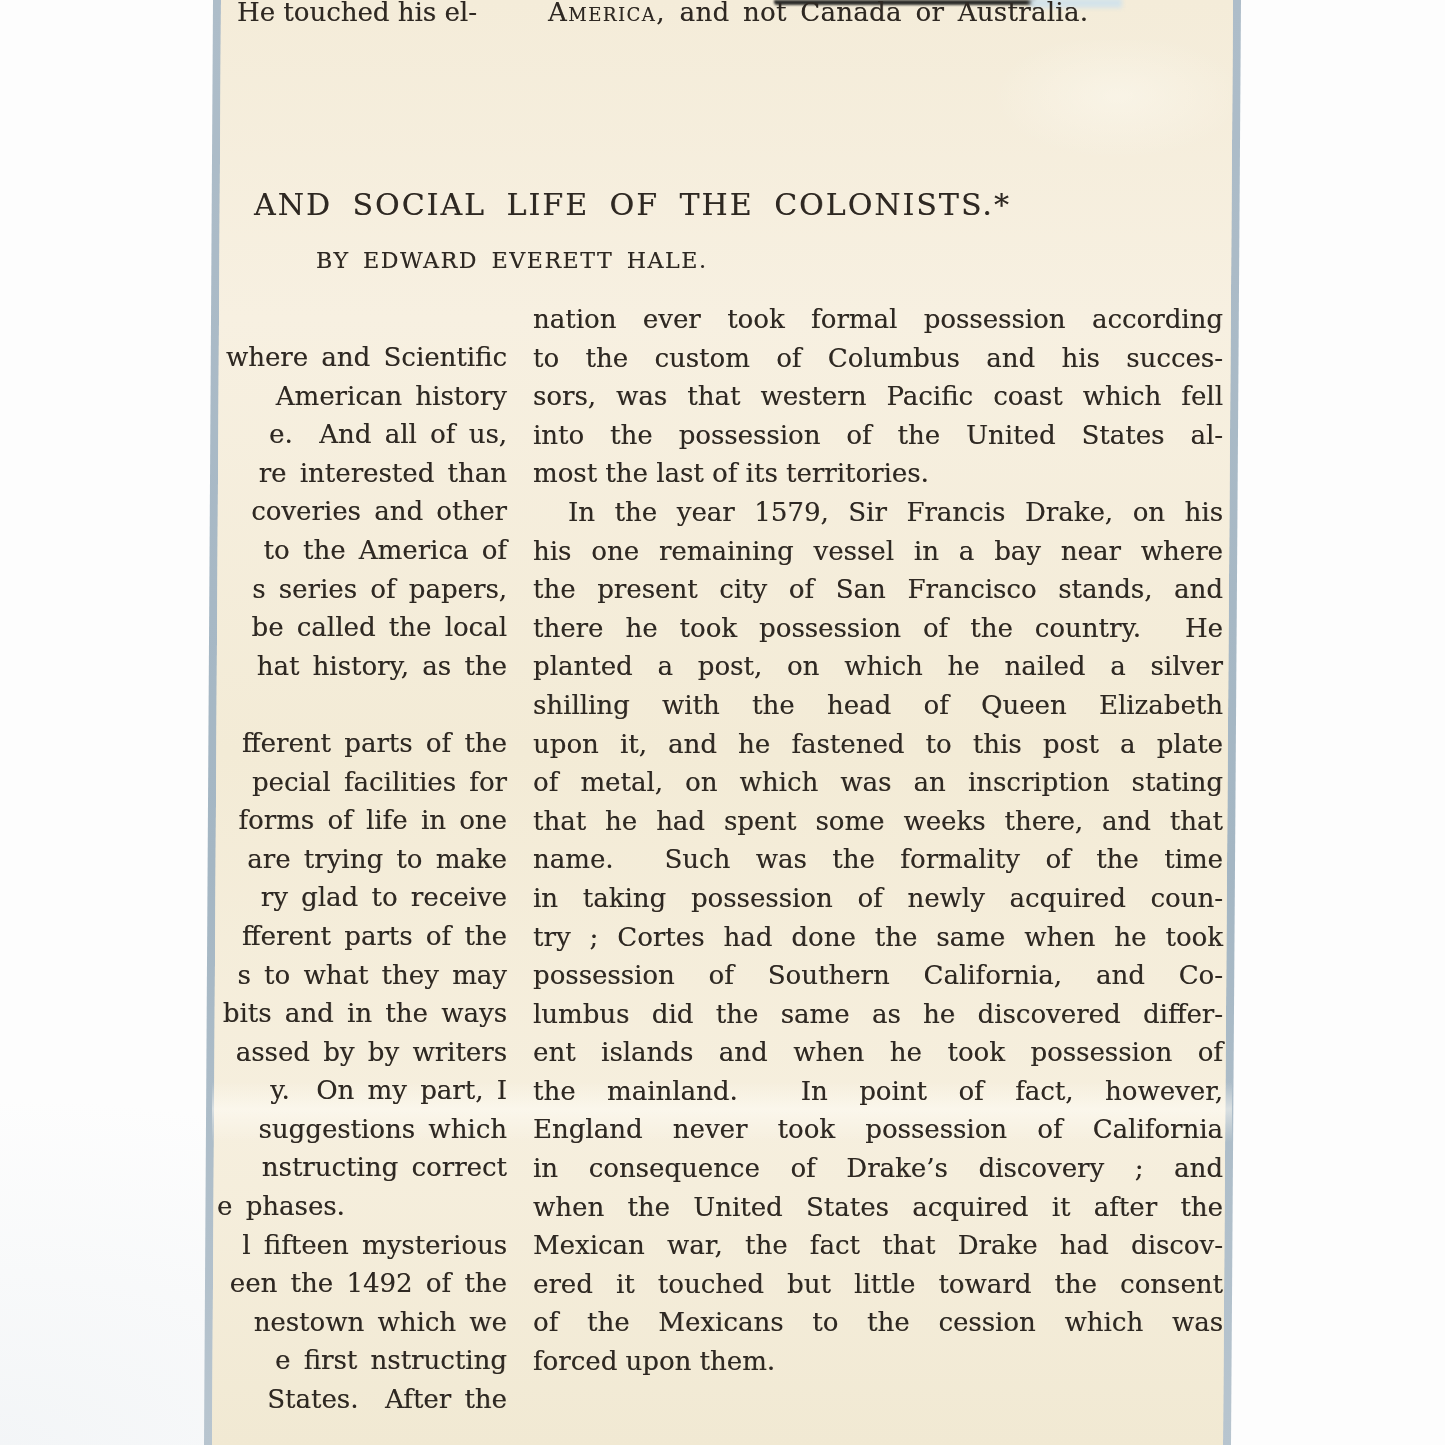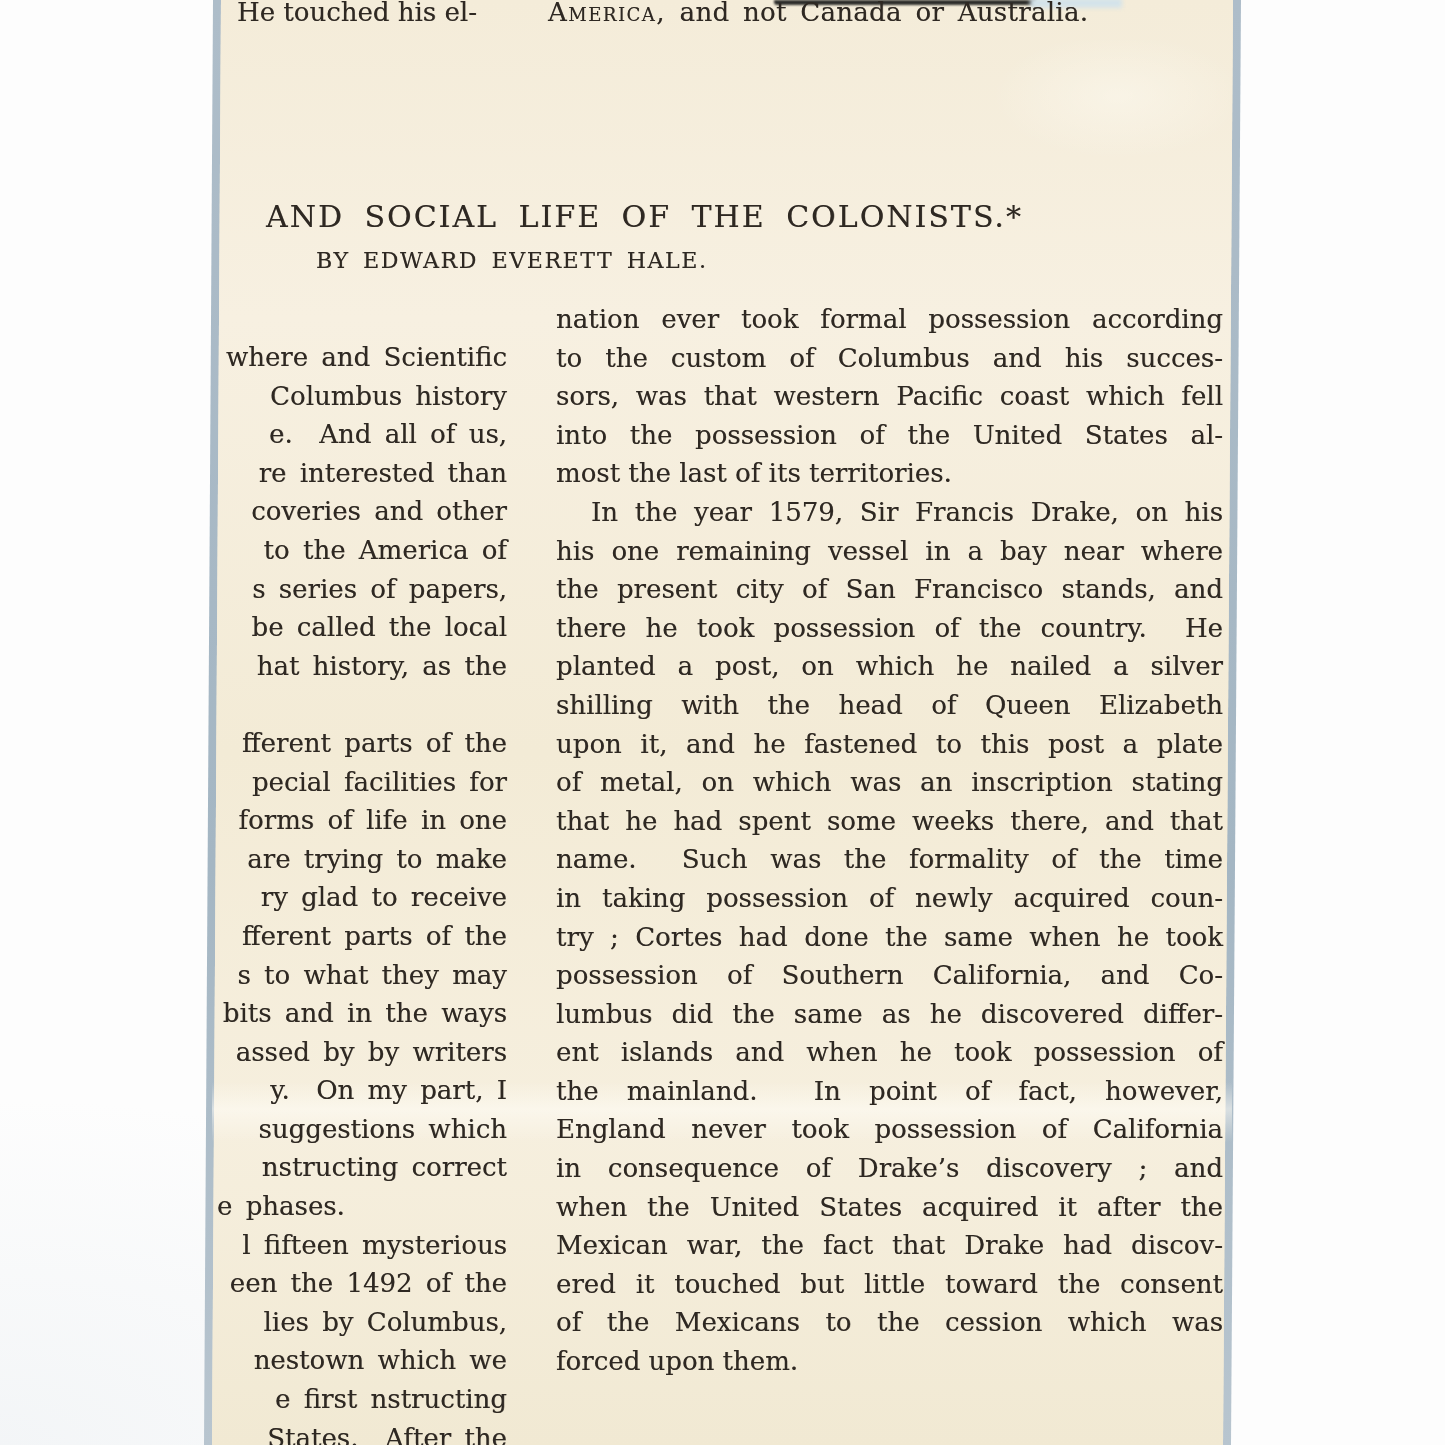--- a/index.html
+++ b/index.html
@@ -45,33 +45,33 @@
   .smear-blue{
     position:absolute;left:1030px;top:-2px;width:92px;height:10px;
     background:#d4e3ea;filter:blur(2px);
   }
   .txt{color:var(--ink,#2e2822);text-shadow:0.3px 0.3px 0.4px rgba(46,40,34,0.5);}
   .frag{position:absolute;font-size:26px;line-height:34px;white-space:nowrap;}
   .frag-left{left:237px;top:-5px;}
   .frag-right{left:548px;top:-5px;word-spacing:5px;letter-spacing:0.3px;}
   .sc{font-variant:small-caps;letter-spacing:1.5px;}
   .title{
-    position:absolute;left:250px;top:184px;margin:16px;
+    position:absolute;left:250px;top:184px;margin:4px;
     font-size:30px;font-weight:normal;line-height:34px;
     letter-spacing:2px;word-spacing:9px;white-space:nowrap;
   }
   .byline{
     position:absolute;left:316px;top:248px;
     font-size:22px;letter-spacing:1.6px;word-spacing:5px;white-space:nowrap;
   }
   .col{position:absolute;font-size:26px;}
   .colL{left:217px;top:338px;width:290px;}
   .colR{left:533px;top:300px;width:690px;}
   .tline{height:38.6px;line-height:38.6px;overflow:visible;}
-  .colR .tline{text-align:justify;text-align-last:justify;margin-left:23px;}
+  .colR .tline{text-align:justify;text-align-last:justify;}
   .colL .tline{text-align:right;word-spacing:5px;}
   .tline.noj{text-align:left;text-align-last:left;}
   .tline.ind{padding-left:35px;}
   .tline.blank{height:38.6px;}
 </style>
 </head>
 <body>
 
 <div class="stage">
   <div class="paper-edge"></div>
@@ -86,21 +86,21 @@
   <div class="frag frag-right txt">
     <span class="sc">America,</span><span> and not Canada or Australia.</span>
   </div>
 
   <h1 class="title txt">AND SOCIAL LIFE OF THE COLONISTS.*</h1>
 
   <div class="byline txt">BY EDWARD EVERETT HALE.</div>
 
   <div class="col colL txt" id="col-left">
       <div class="tline">where and Scientific</div>
-      <div class="tline">Columbus history</div>
+      <div class="tline">American history</div>
       <div class="tline">e.&nbsp; And all of us,</div>
       <div class="tline">re interested than</div>
       <div class="tline">coveries and other</div>
       <div class="tline">to the America of</div>
       <div class="tline">s series of papers,</div>
       <div class="tline">be called the local</div>
       <div class="tline">hat history, as the</div>
       <div class="tline blank"></div>
       <div class="tline">fferent parts of the</div>
       <div class="tline">pecial facilities for</div>
@@ -110,21 +110,20 @@
       <div class="tline">fferent parts of the</div>
       <div class="tline">s to what they may</div>
       <div class="tline">bits and in the ways</div>
       <div class="tline">assed by by writers</div>
       <div class="tline">y.&nbsp; On my part, I</div>
       <div class="tline">suggestions which</div>
       <div class="tline">nstructing correct</div>
       <div class="tline noj">e phases.</div>
       <div class="tline">l fifteen mysterious</div>
       <div class="tline">een the 1492 of the</div>
-      <div class="tline">lies by Columbus,</div>
       <div class="tline">nestown which we</div>
       <div class="tline">e first nstructing</div>
       <div class="tline">States.&nbsp; After the</div>
     </div>
   <div class="col colR txt" id="col-right">
       <div class="tline">nation ever took formal possession according</div>
       <div class="tline">to the custom of Columbus and his succes-</div>
       <div class="tline">sors, was that western Pacific coast which fell</div>
       <div class="tline">into the possession of the United States al-</div>
       <div class="tline noj">most the last of its territories.</div>

